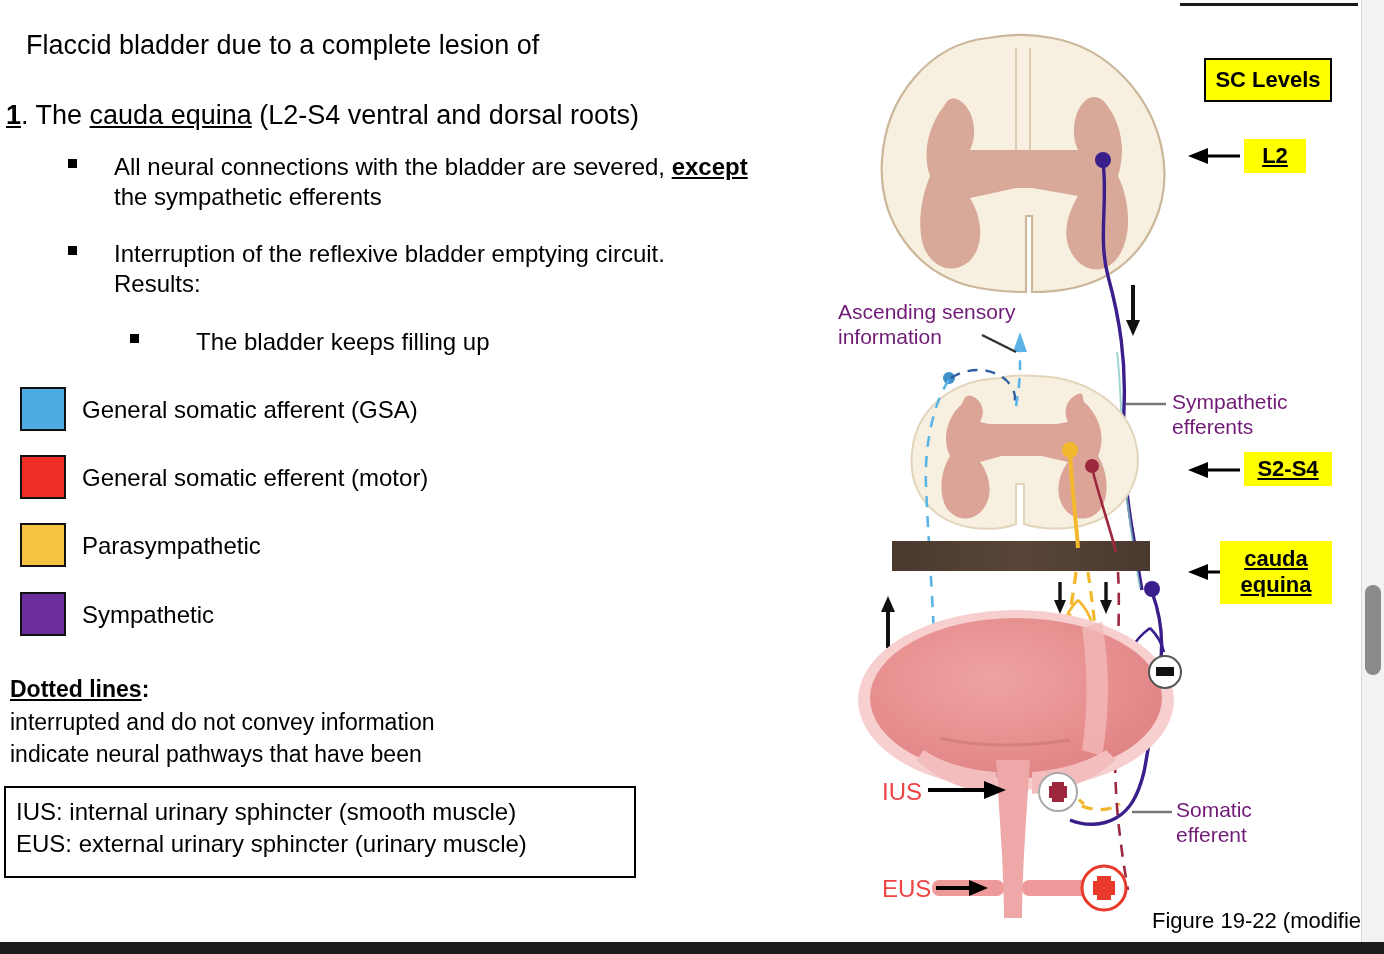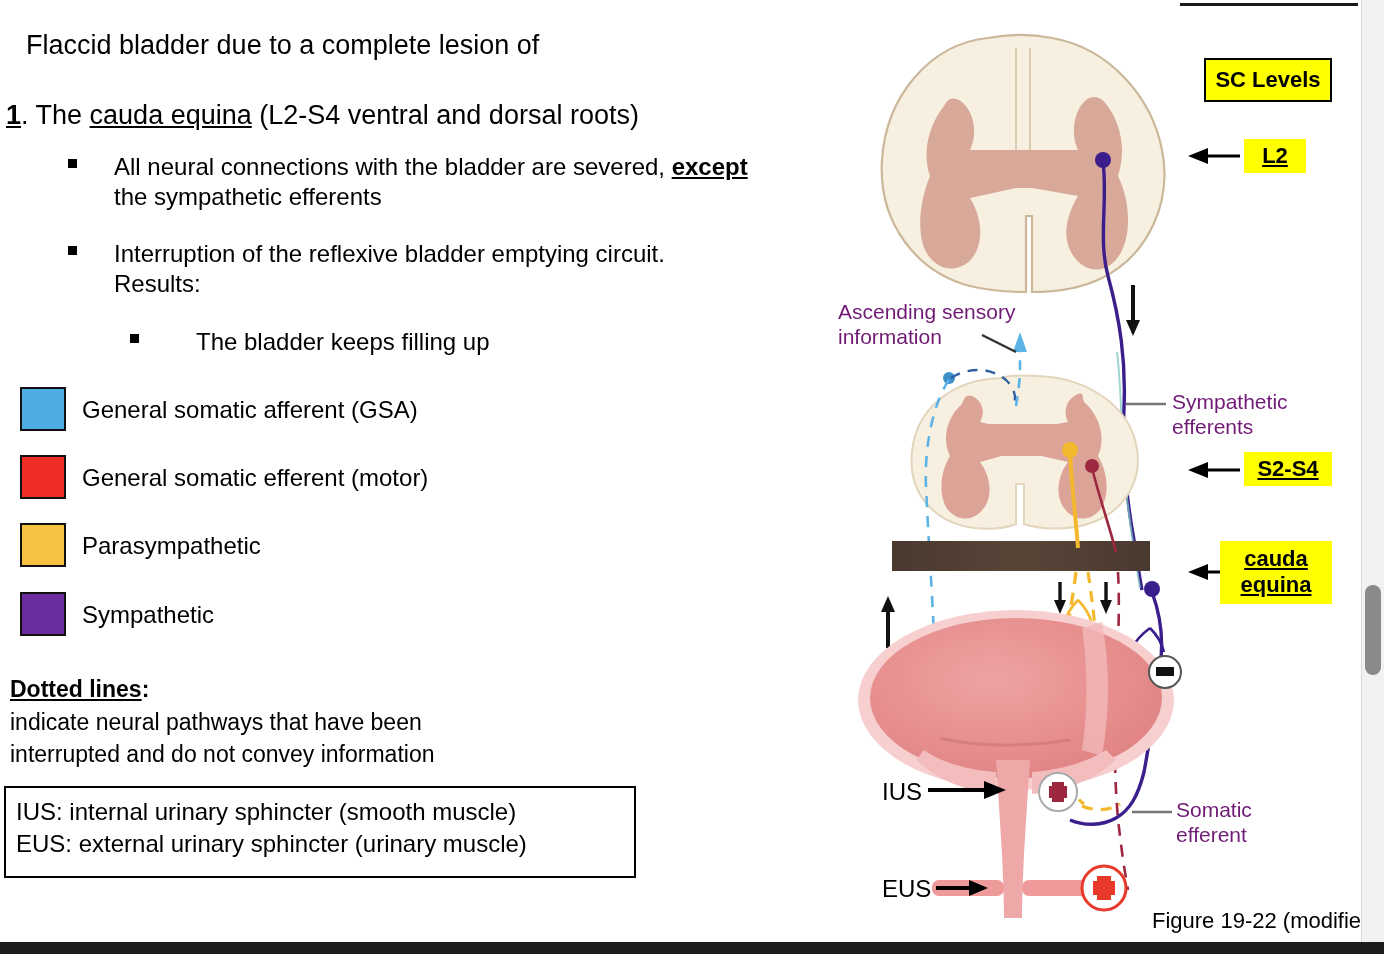--- a/index.html
+++ b/index.html
@@ -151,21 +151,21 @@
 
   .gray-note {
     position: absolute;
     color: #701a75;
     font-size: 21px;
     line-height: 1.18;
   }
 
   .blk-label {
     position: absolute;
-    color: #000000;
+    color: #ef4444;
     font-size: 24px;
   }
 
   .fig-caption {
     position: absolute;
     color: #000;
     font-size: 22px;
     white-space: nowrap;
     margin-left: 24px;
   }
@@ -245,22 +245,22 @@
     <span class="legend-swatch" style="background:#F5C341;"></span>
     <span class="legend-label">Parasympathetic</span>
   </div>
   <div class="legend-row" style="top:592px;">
     <span class="legend-swatch" style="background:#6B2D9E;"></span>
     <span class="legend-label">Sympathetic</span>
   </div>
 
   <div class="dotted-note">
     <div><span class="bu">Dotted lines</span><span class="b">:</span></div>
+    <div>interrupted and do not convey information</div>
     <div>indicate neural pathways that have been</div>
-    <div>interrupted and do not convey information</div>
   </div>
 
   <div class="sphincter-box">
     <div>IUS: internal urinary sphincter (smooth muscle)</div>
     <div>EUS: external urinary sphincter (urinary muscle)</div>
   </div>
 
   <div class="figure-area">
 
     <svg width="540" height="954" viewBox="0 0 540 954">

